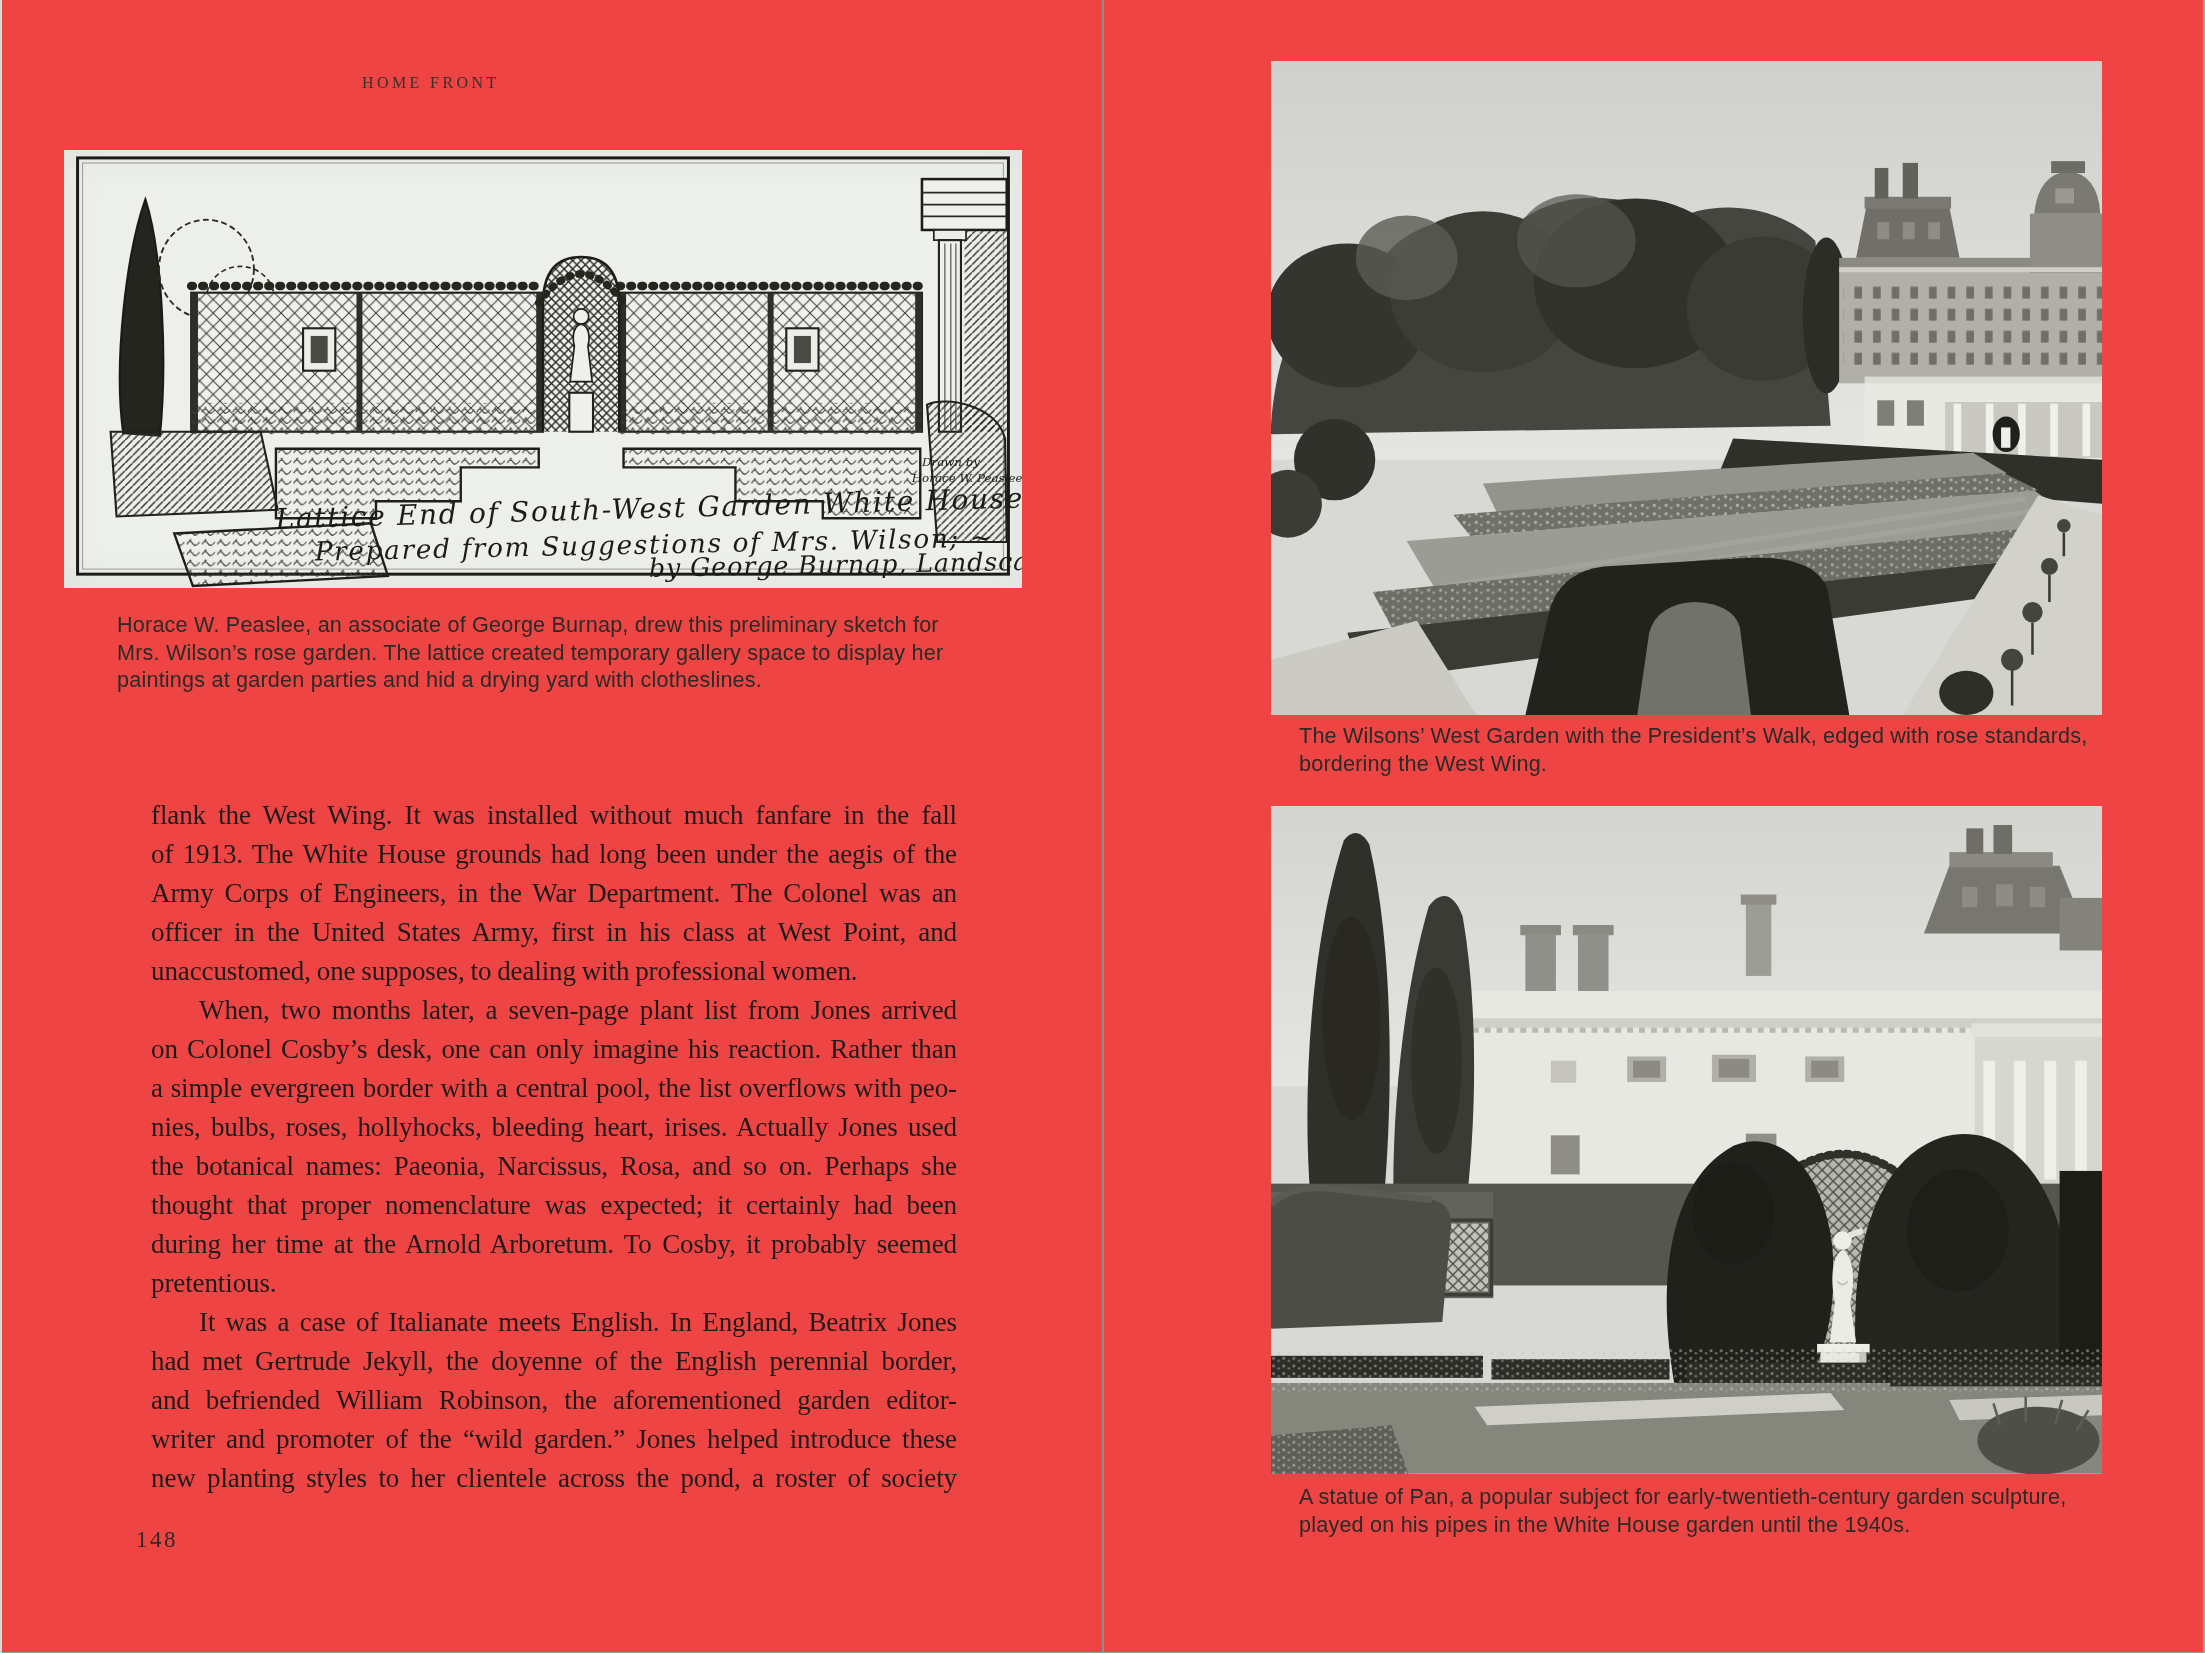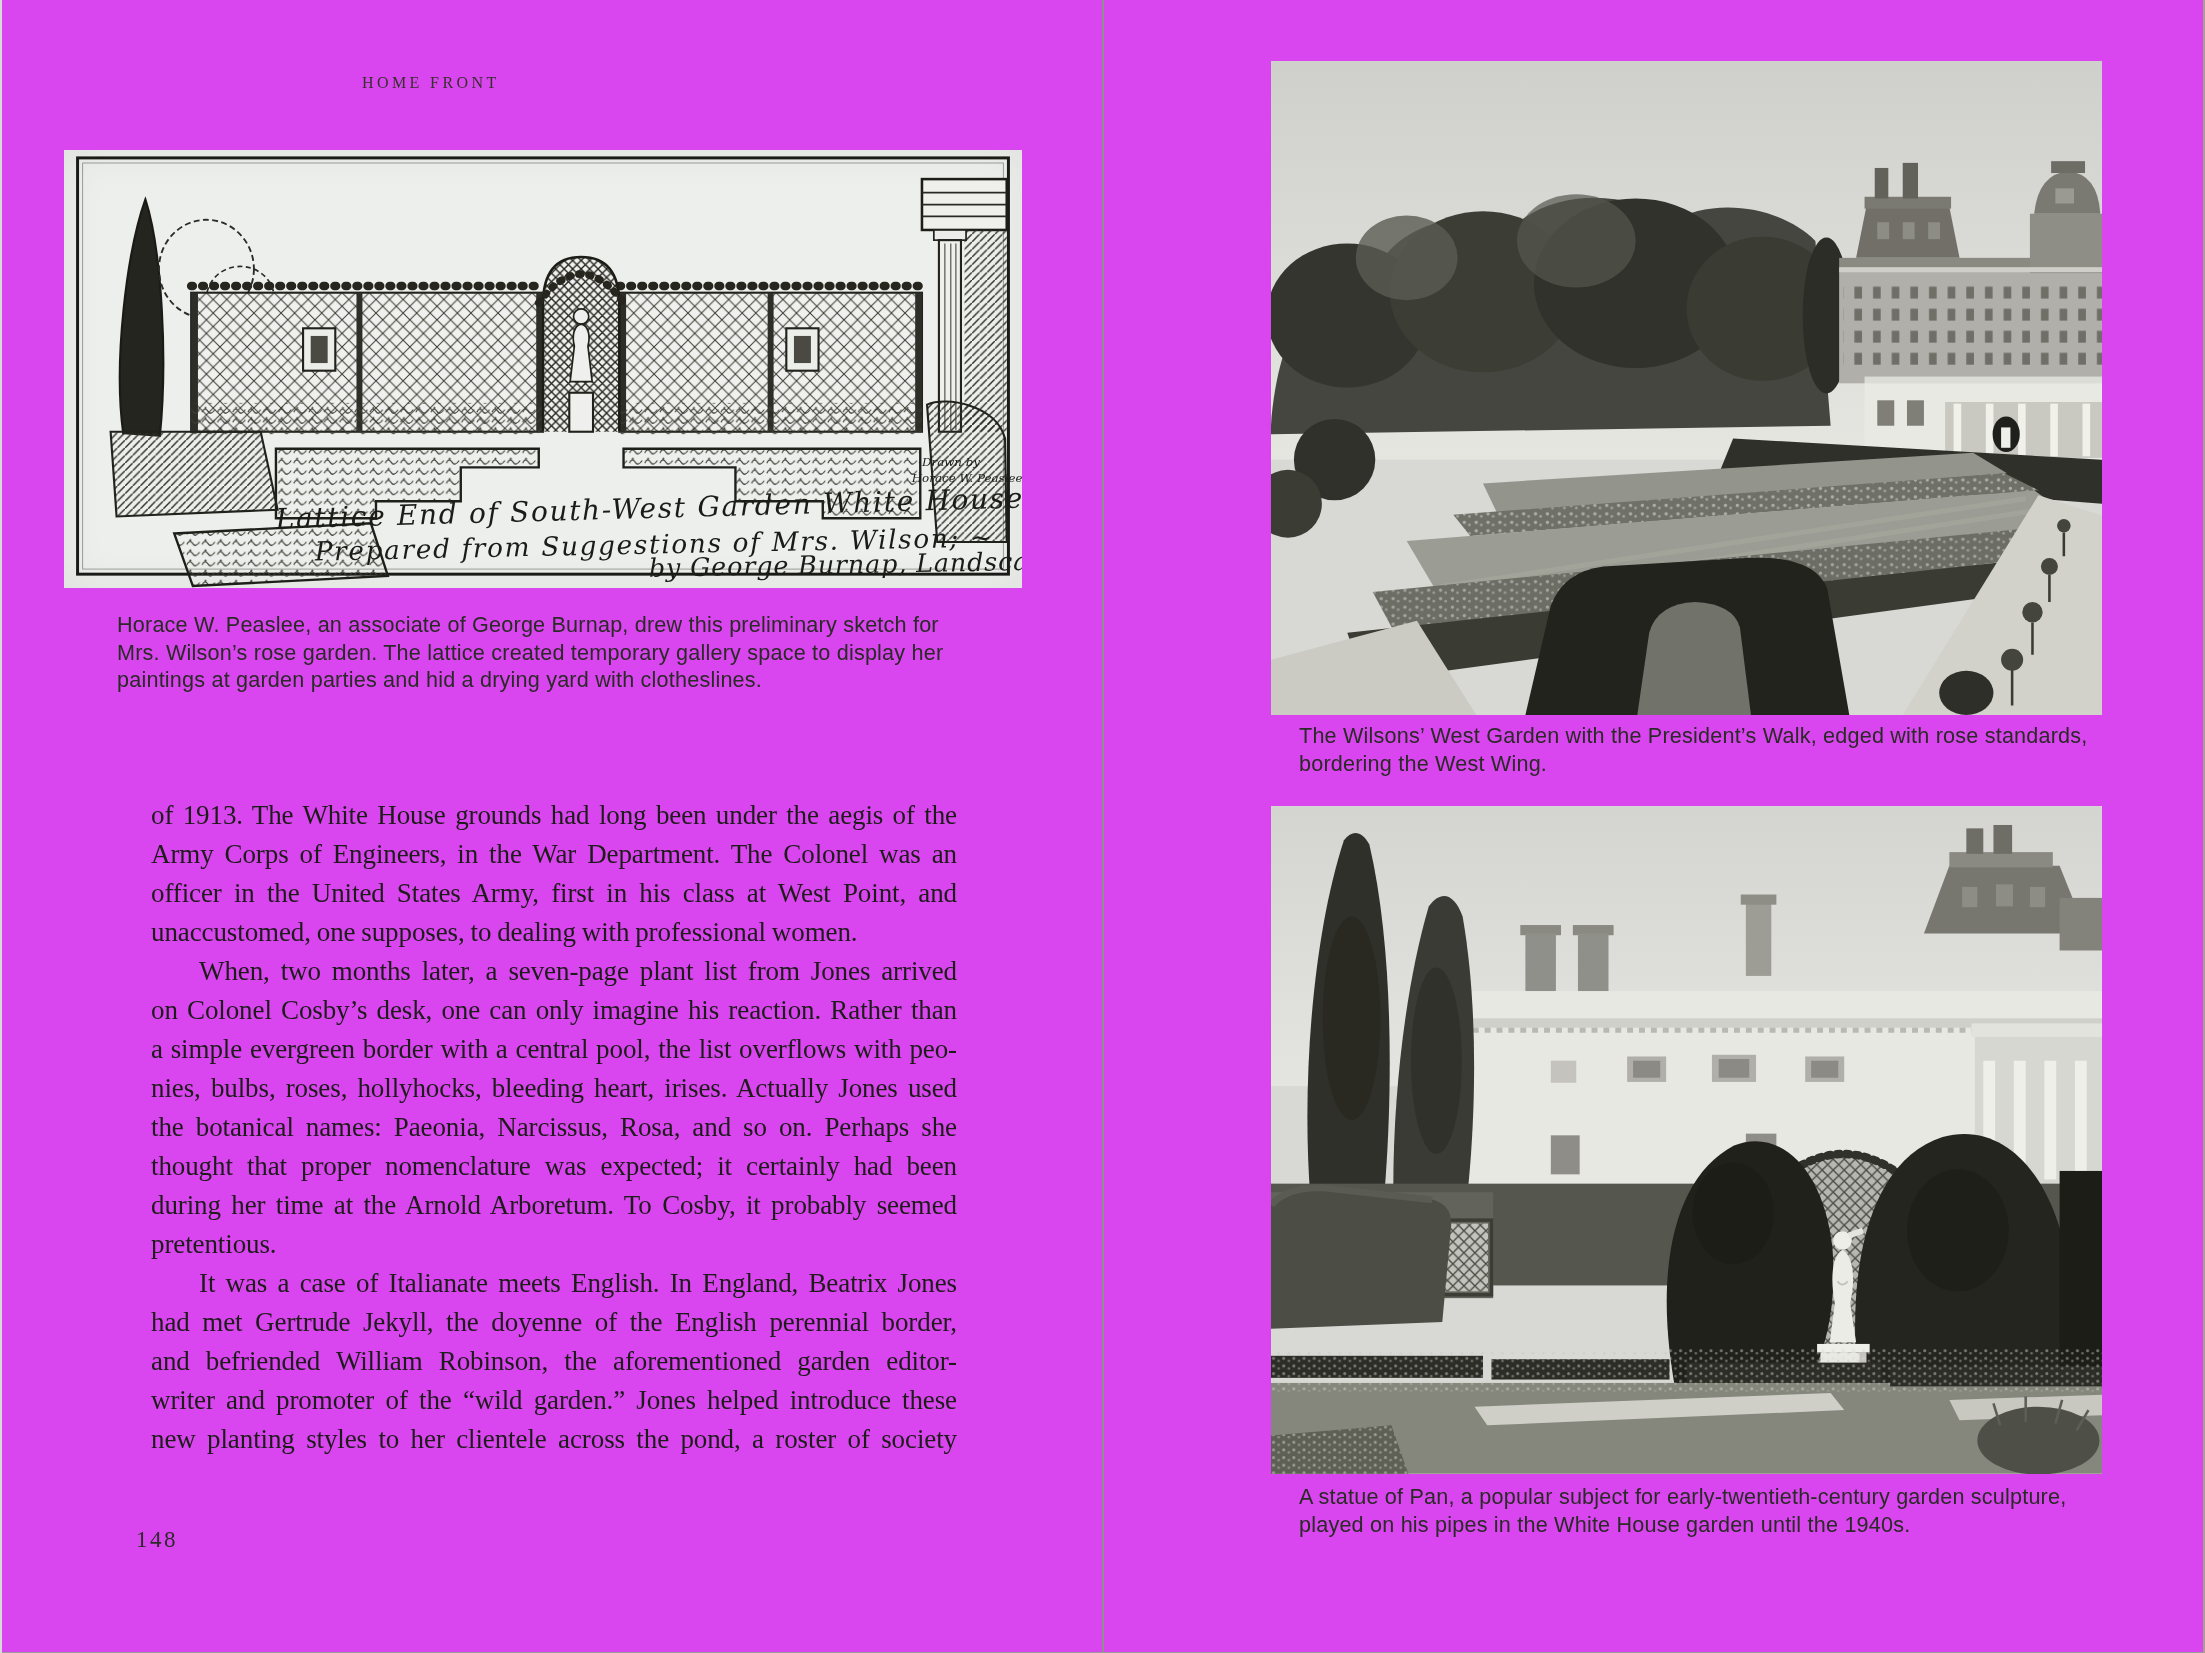--- a/index.html
+++ b/index.html
@@ -1,16 +1,16 @@
 <!DOCTYPE html>
 <html style="font-size:13.6px"><head>
 <meta charset="utf-8">
 <style>
   html,body{margin:0;padding:0;background:#ffffff;}
-  .spread{position:relative;width:2205px;height:1654px;background:#d946ef;overflow:hidden;
+  .spread{position:relative;width:2205px;height:1654px;background:#ef4444;overflow:hidden;
           font-family:"Liberation Serif",serif;}
 
   
   .gutter{position:absolute;left:1102px;top:0;width:1.7px;height:100%;background:#8f8f8f;}
   .edge-bottom{position:absolute;left:0;bottom:0;width:100%;height:2.5px;background:#9b9b9b;}
   .edge-right{position:absolute;right:0;top:0;width:2.5px;height:100%;background:#a89f93;}
   .edge-left{position:absolute;left:0;top:0;width:1.7px;height:100%;background:#d9d9d9;}
 
   
   .runhead{position:absolute;left:362px;top:73px;font:normal 16px/20.4px "Liberation Serif",serif;
@@ -137,20 +137,21 @@
     </svg>
   </div>
 
   <div class="caption-left">
     <div class="cap">Horace W. Peaslee, an associate of George Burnap, drew this preliminary sketch for</div>
     <div class="cap">Mrs. Wilson’s rose garden. The lattice created temporary gallery space to display her</div>
     <div class="cap">paintings at garden parties and hid a drying yard with clotheslines.</div>
   </div>
 
   <div class="bodytext">
+      <div class="bline j"><span>flank the West Wing. It was installed without much fanfare in the fall</span></div>
       <div class="bline j"><span>of 1913. The White House grounds had long been under the aegis of the</span></div>
       <div class="bline j"><span>Army Corps of Engineers, in the War Department. The Colonel was an</span></div>
       <div class="bline j"><span>officer in the United States Army, first in his class at West Point, and</span></div>
       <div class="bline"><span>unaccustomed, one supposes, to dealing with professional women.</span></div>
       <div class="bline j ind"><span>When, two months later, a seven-page plant list from Jones arrived</span></div>
       <div class="bline j"><span>on Colonel Cosby’s desk, one can only imagine his reaction. Rather than</span></div>
       <div class="bline j"><span>a simple evergreen border with a central pool, the list overflows with peo-</span></div>
       <div class="bline j"><span>nies, bulbs, roses, hollyhocks, bleeding heart, irises. Actually Jones used</span></div>
       <div class="bline j"><span>the botanical names: </span><span class="it">Paeonia</span><span>, </span><span class="it">Narcissus</span><span>, </span><span class="it">Rosa</span><span>, and so on. Perhaps she</span></div>
       <div class="bline j"><span>thought that proper nomenclature was expected; it certainly had been</span></div>

